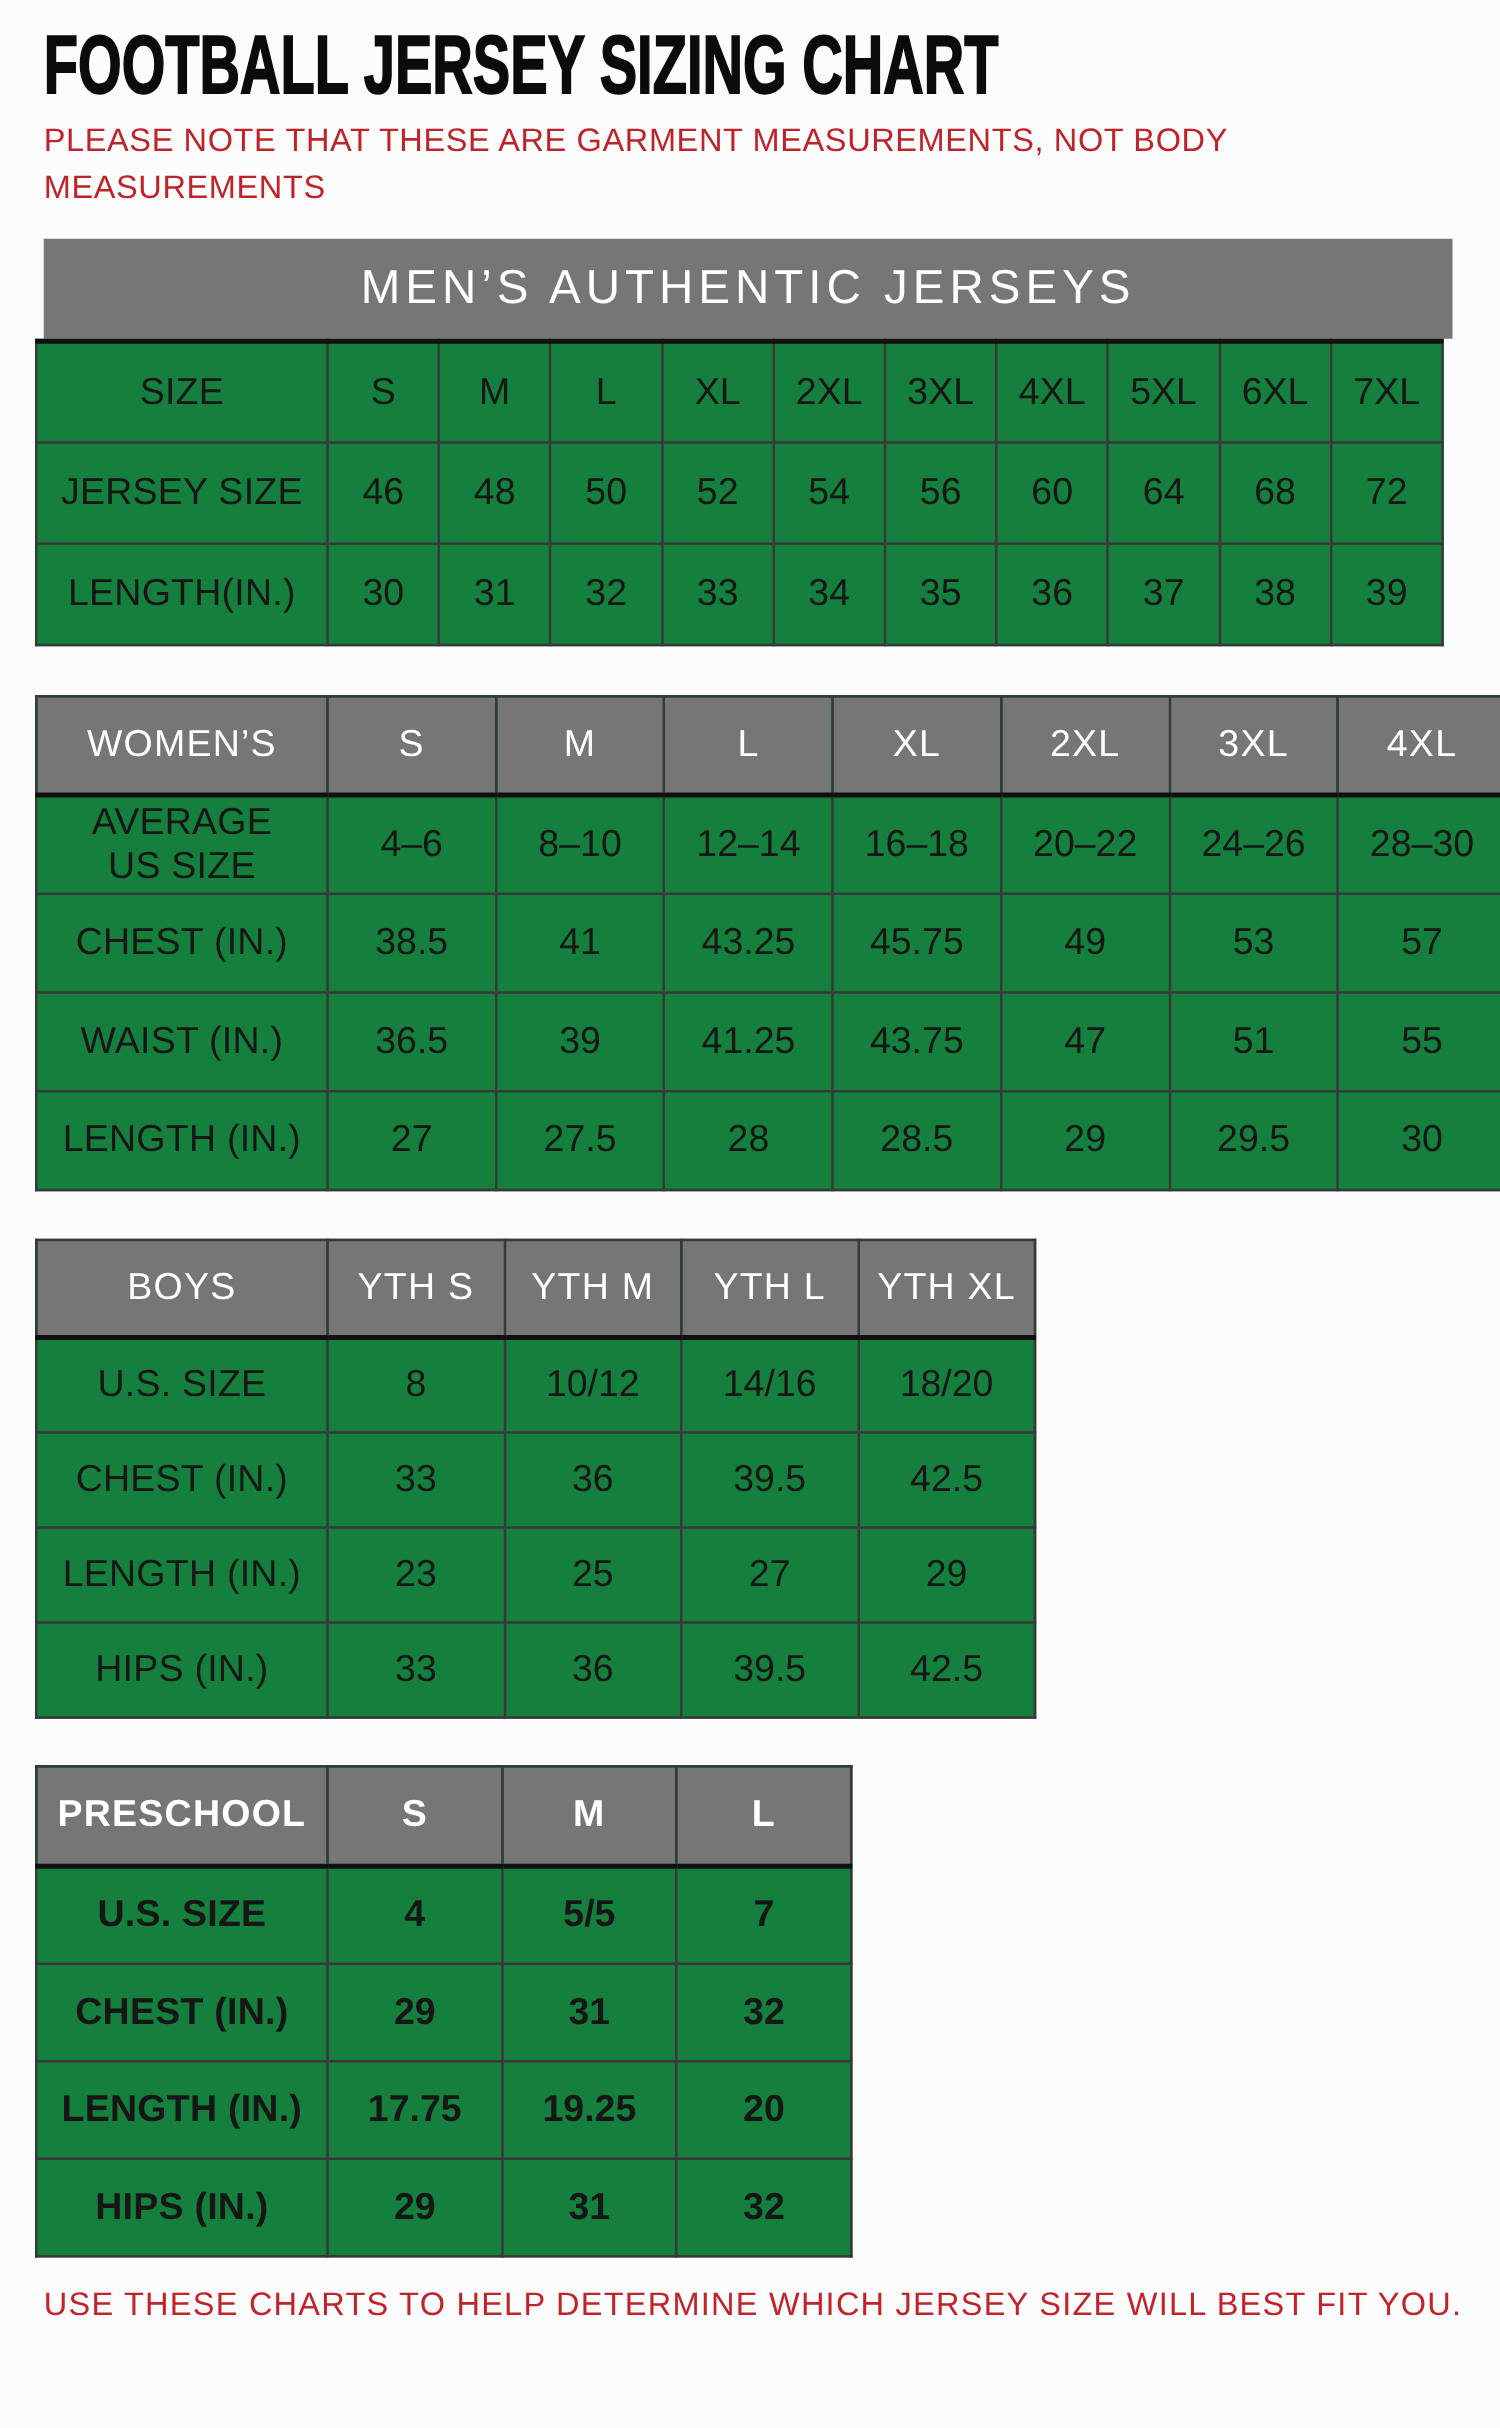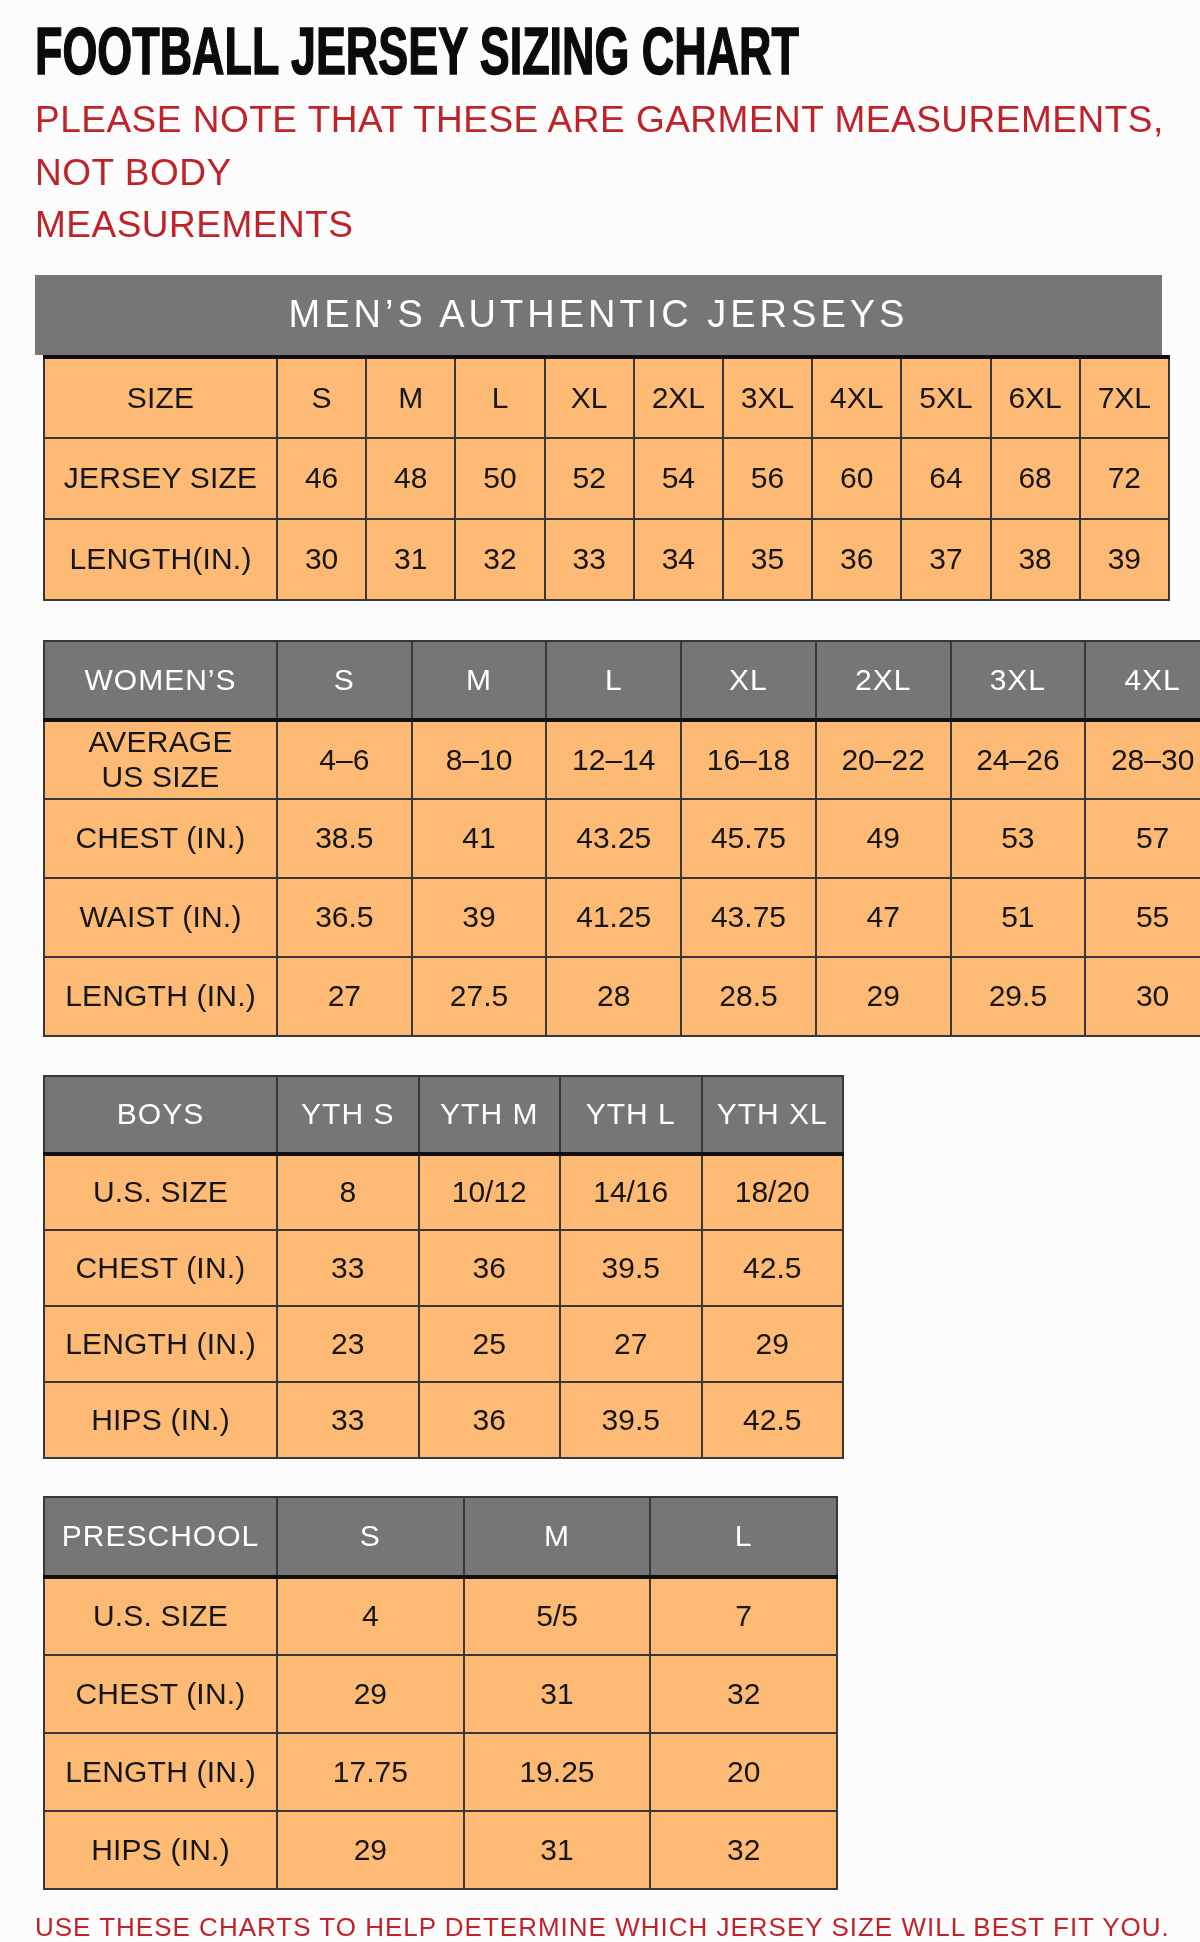--- a/index.html
+++ b/index.html
@@ -13,46 +13,46 @@
   .title {
     margin: 18px 0 0 35px;
     font-size: 66px; font-weight: 700; line-height: 1;
     color: #0b0b0b; white-space: nowrap;
     transform: scaleX(0.68); transform-origin: left top;
     -webkit-text-stroke: 1.5px #0b0b0b;
     letter-spacing: 0px;
   }
   .note {
     margin: 10px 0 0 35px;
-    font-size: 37px; line-height: 1.42; letter-spacing: 0.5px;
+    font-size: 26px; line-height: 1.42; letter-spacing: 0.5px;
     color: #bf232a; white-space: pre-line;
   }
   .banner {
     width: 1127px; height: 80px; margin: 23px 0 0 35px;
     background: #767676; color: #ffffff;
     display: flex; align-items: center; justify-content: center;
     font-size: 38px; letter-spacing: 4px; white-space: nowrap; text-align: right;
   }
   table.tbl {
     border-collapse: collapse; table-layout: fixed;
-    margin-left: 43px; background: #fdba74;
+    margin-left: 28px; background: #15803d;
   }
   table.tbl td {
     border: 2px solid #383838; padding: 0;
     text-align: center; vertical-align: middle;
     font-size: 30px; color: #161616; overflow: hidden;
   }
   .mens  { width: 1127px; border-top: 4px solid #101010; }
   .mens tr { height: 81px; }
   .womens { width: 1178px; margin-top: 39px; }
   .womens tr { height: 79px; }
   .boys { width: 801px; margin-top: 38px; }
   .boys tr.gh { height: 78px; }
   .boys tr { height: 76px; }
-  .pre { width: 795px; margin-top: 37px; }
+  .pre { width: 654px; margin-top: 37px; font-weight: bold; }
   .pre tr.gh { height: 80px; }
   .pre tr { height: 78px; }
   col.c-label { width: 233px; }
   tr.gh td {
     background: #767676; color: #ffffff;
     font-size: 30px; letter-spacing: 1px;
     border-bottom: 4px solid #101010;
   }
   td.lbl { font-size: 28px; letter-spacing: 0.2px; }
   td.wrap2 { white-space: pre-line; line-height: 1.15; }

